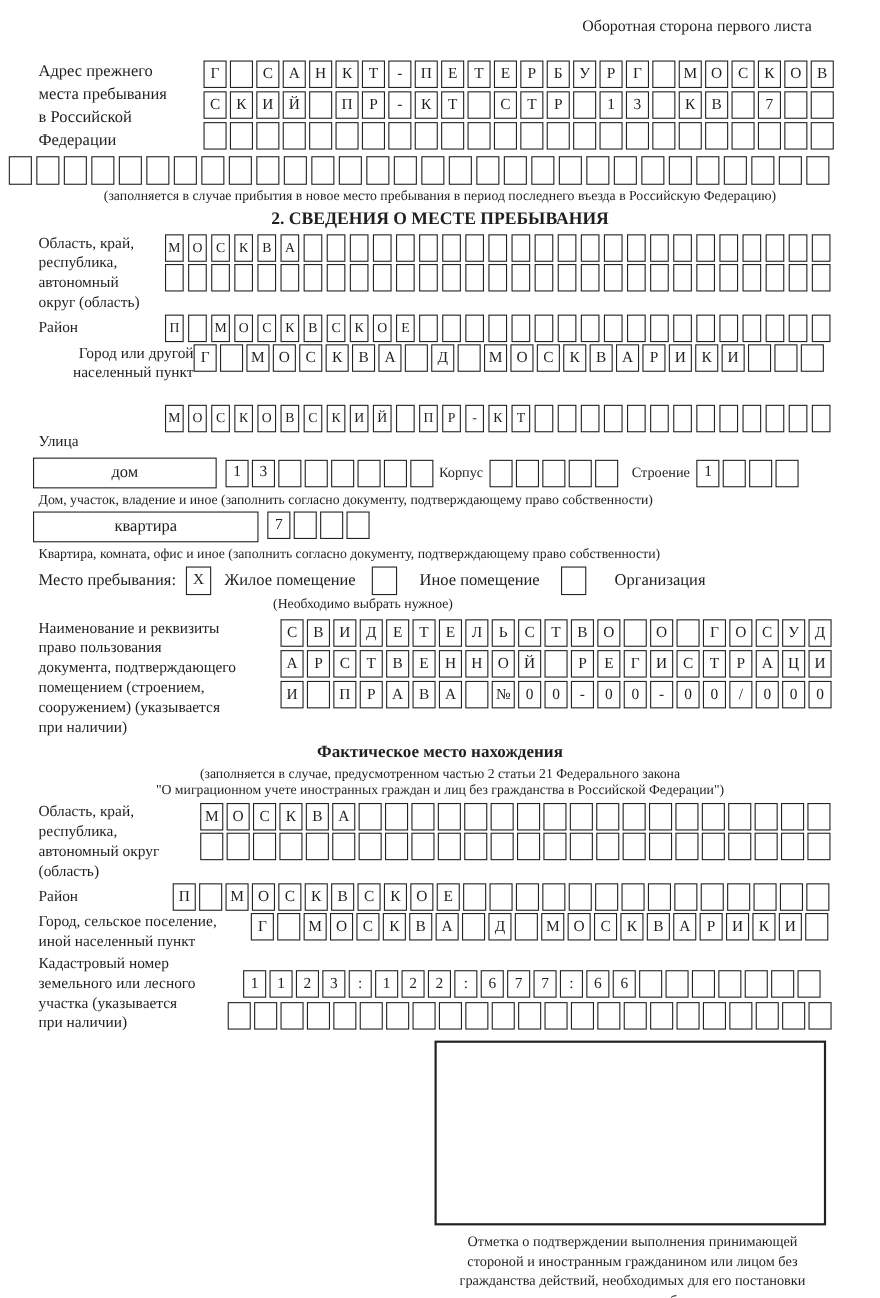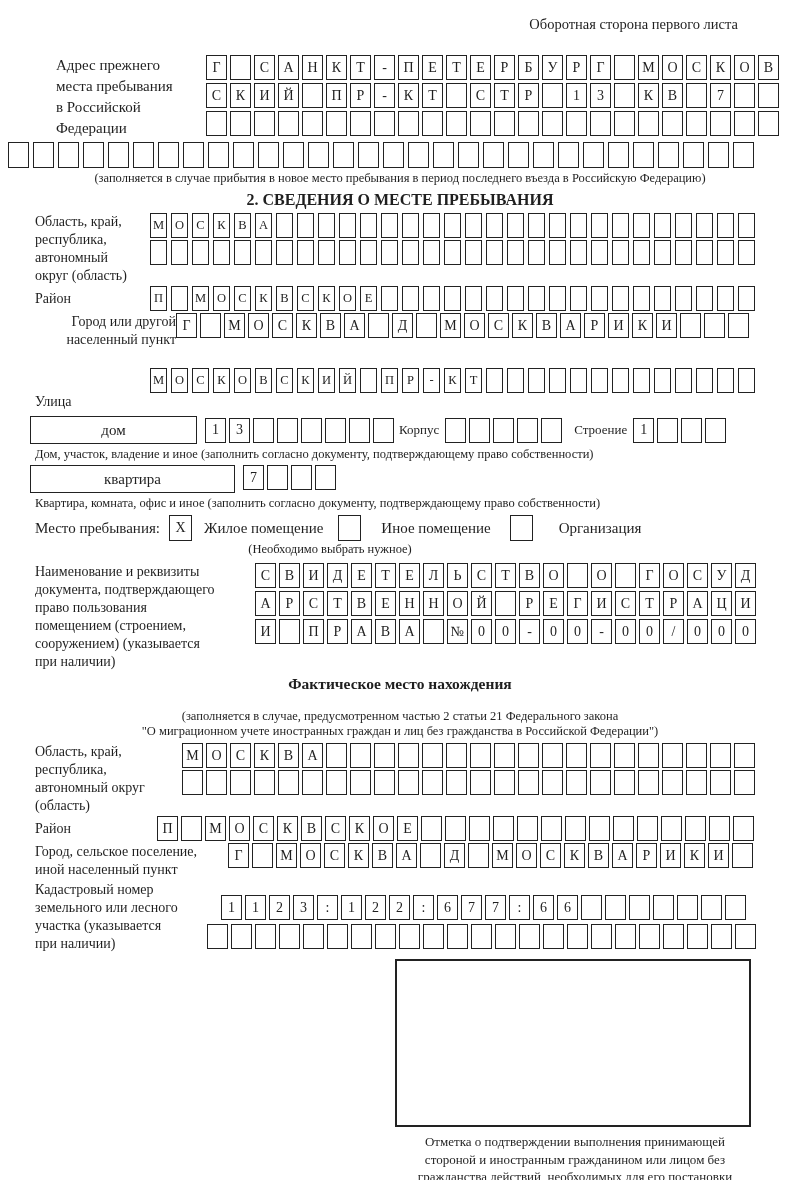--- a/index.html
+++ b/index.html
@@ -18,21 +18,21 @@
   }
   .small{gap:4px;}
   .small .cell{width:17px;flex:0 0 17px;font-size:12.5px;}
   .wide{gap:4px;}
   .wide .cell{width:21px;flex:0 0 21px;height:26px;}
   
   .flexblock{display:flex;align-items:flex-start;}
   .lblcol{font-size:14px;line-height:18px;}
   .lblcol div{white-space:nowrap;}
   .rowscol{display:flex;flex-direction:column;gap:2px;}
-  .addr-block{margin:22px 0 0 35px;justify-content:center;}
+  .addr-block{margin:22px 0 0 35px;}
   .addr-block .lblcol{width:150px;font-size:15px;line-height:21px;}
   .addr-block .rowscol{gap:3px;}
   .fullrow{margin:3px 0 0 8px;}
   .center-note{margin-top:3px;text-align:center;font-size:12.5px;line-height:15px;}
   .sec-title{margin-top:5px;text-align:center;font-size:16px;font-weight:bold;}
   .region-block{margin:4px 0 0 35px;}
   .region-block .lblcol{width:115px;}
   .district-row{margin:1px 0 0 35px;display:flex;align-items:center;}
   .district-row .lblcol{width:115px;}
   .city-block{margin:2px 0 0 35px;}
@@ -52,21 +52,21 @@
   .stay-row{margin:4px 16px 0 35px;display:flex;align-items:center;font-size:15px;}
   .checkbox{
     box-sizing:border-box;width:23px;height:26px;border:1.5px solid #222;
     display:flex;align-items:center;justify-content:center;font-size:14px;
   }
   .stay-note{margin:1px 0 0 35px;width:590px;text-align:center;font-size:12.5px;}
   .doc-block{margin:6px 0 0 35px;}
   .doc-block .lblcol{width:220px;}
   .doc-block .rowscol{gap:3px;}
   .sub-title{margin-top:4px;text-align:center;font-size:15.5px;font-weight:bold;}
-  .law-note{margin-top:16px;text-align:center;font-size:12.5px;line-height:15px;}
+  .law-note{margin-top:3px;text-align:center;font-size:12.5px;line-height:15px;}
   .region2-block{margin:4px 0 0 35px;}
   .region2-block .lblcol{width:147px;}
   .district2-row{margin:1px 0 0 35px;display:flex;align-items:center;}
   .district2-row .lblcol{width:122px;}
   .city2-block{margin:2px 0 0 35px;}
   .city2-block .lblcol{width:193px;}
   .cad-block{margin:2px 0 0 35px;}
   .cad-block .lblcol{width:172px;}
   .cad-block .rowscol{gap:4px;}
   .cad-r1{margin-left:14px;}
@@ -434,22 +434,22 @@
   <span class="checkbox" style="margin-left:15px"></span>
   <span style="margin-left:20px">Иное помещение</span>
   <span class="checkbox" style="margin-left:19px"></span>
   <span style="margin-left:26px">Организация</span>
 </div>
 <div class="stay-note">(Необходимо выбрать нужное)</div>
 
 <div class="flexblock doc-block">
   <div class="lblcol">
     <div>Наименование и реквизиты</div>
+    <div>право пользования</div>
     <div>документа, подтверждающего</div>
-    <div>право пользования</div>
     <div>помещением (строением,</div>
     <div>сооружением) (указывается</div>
     <div>при наличии)</div>
   </div>
   <div class="rowscol">
     <div class="cellrow">
         <span class="cell">С</span>
         <span class="cell">В</span>
         <span class="cell">И</span>
         <span class="cell">Д</span>

